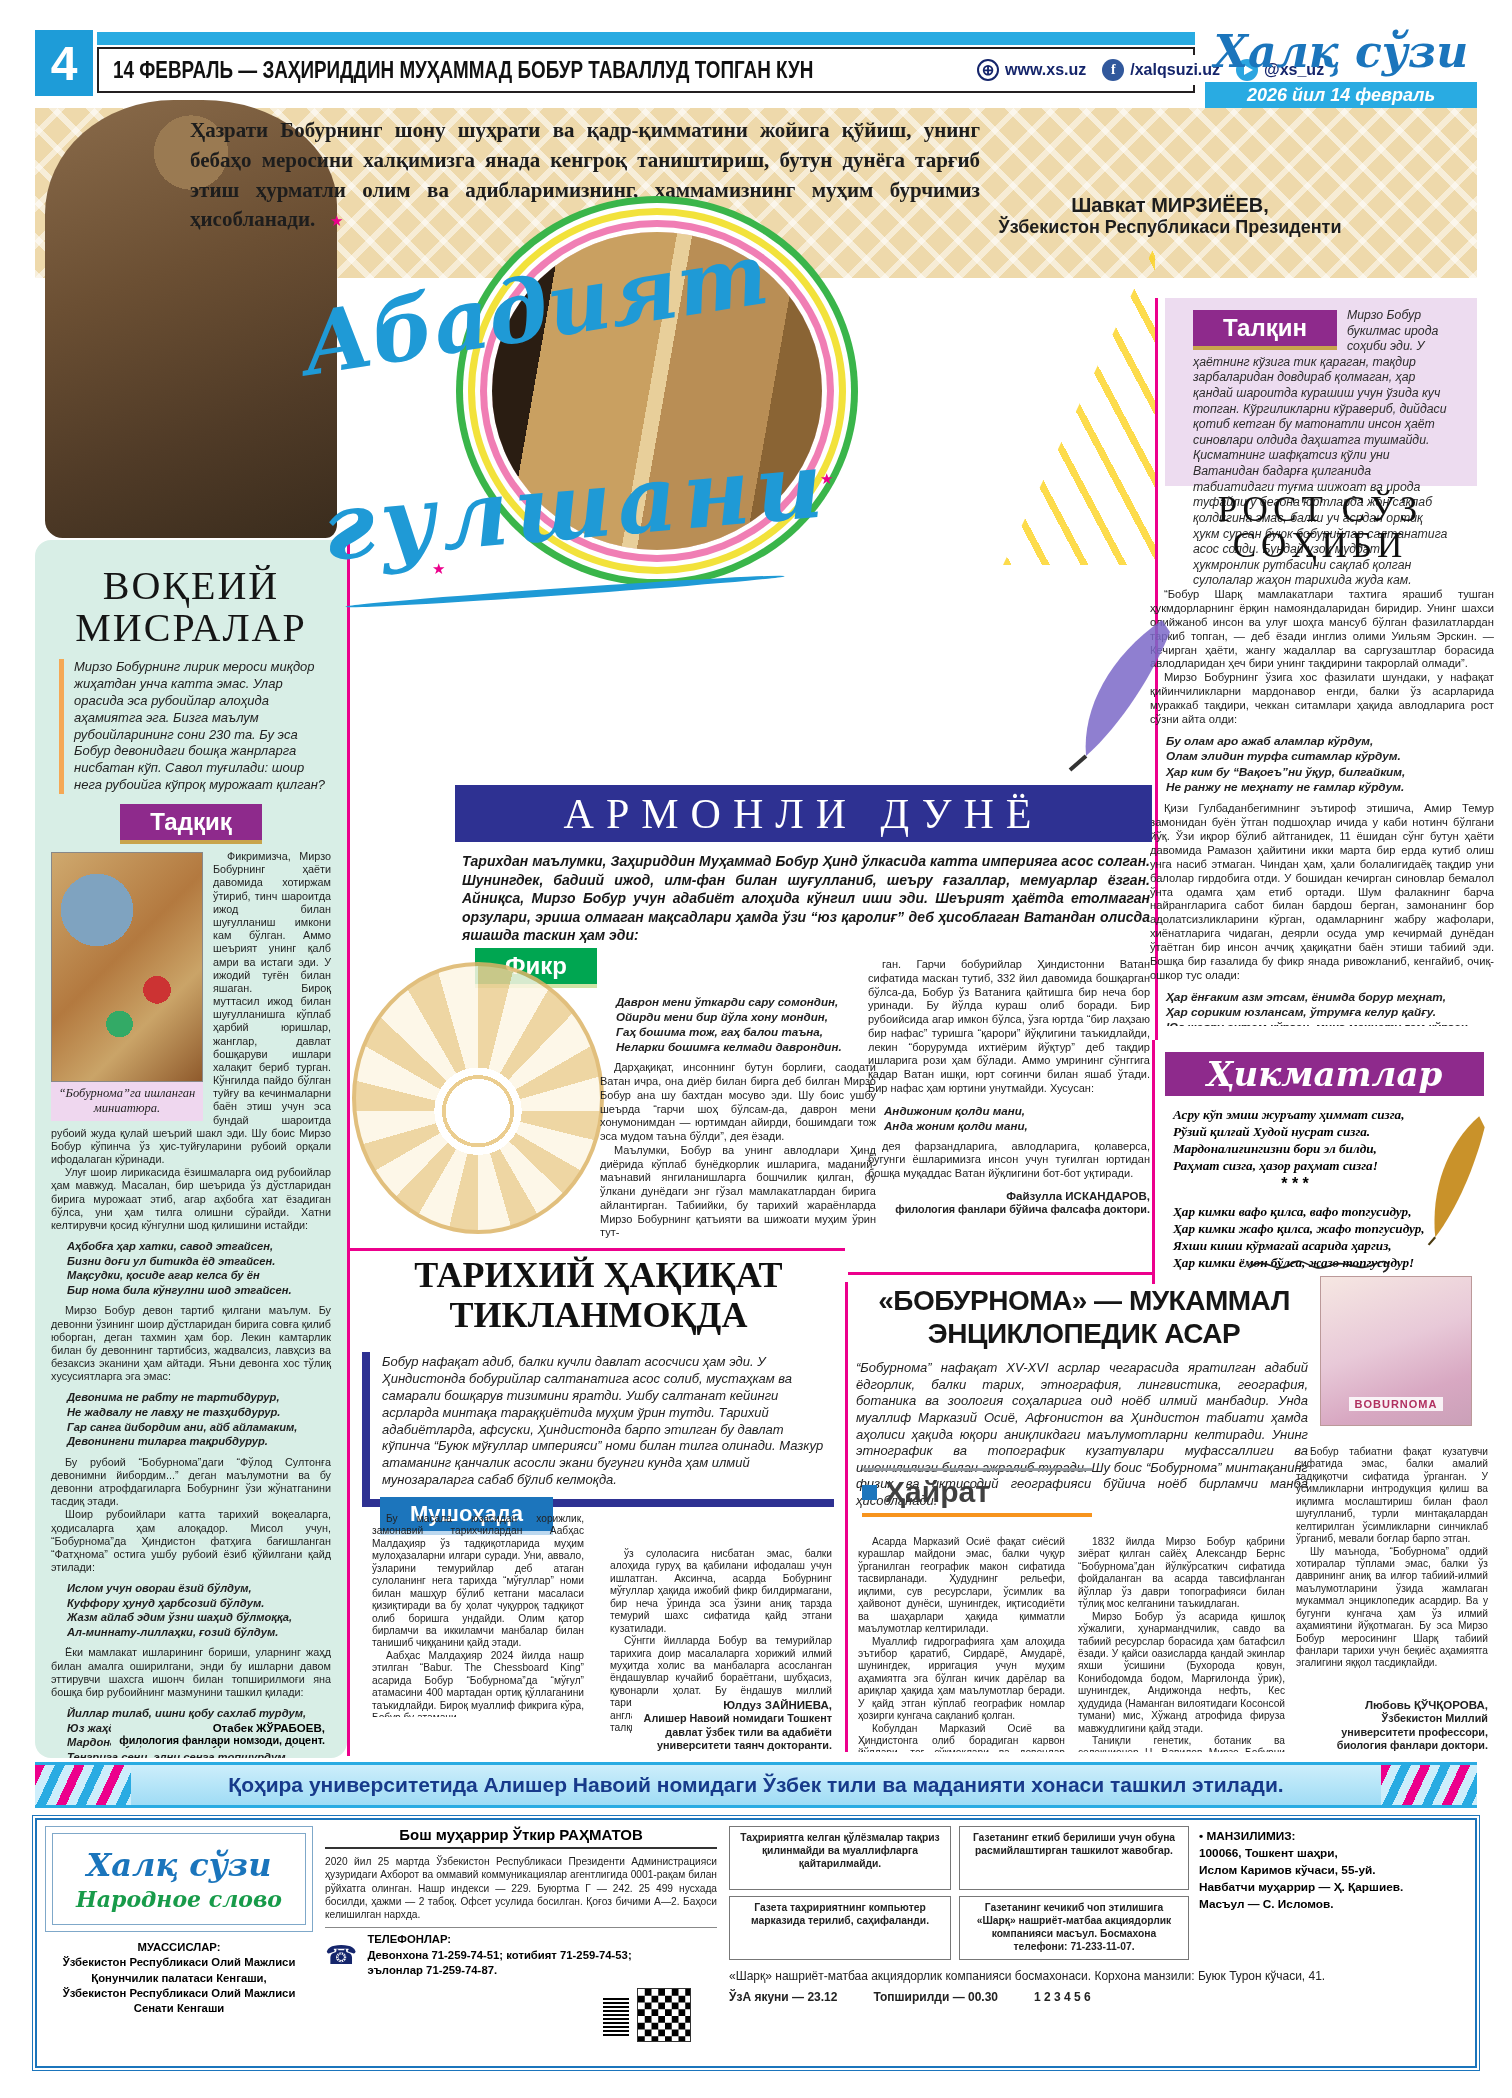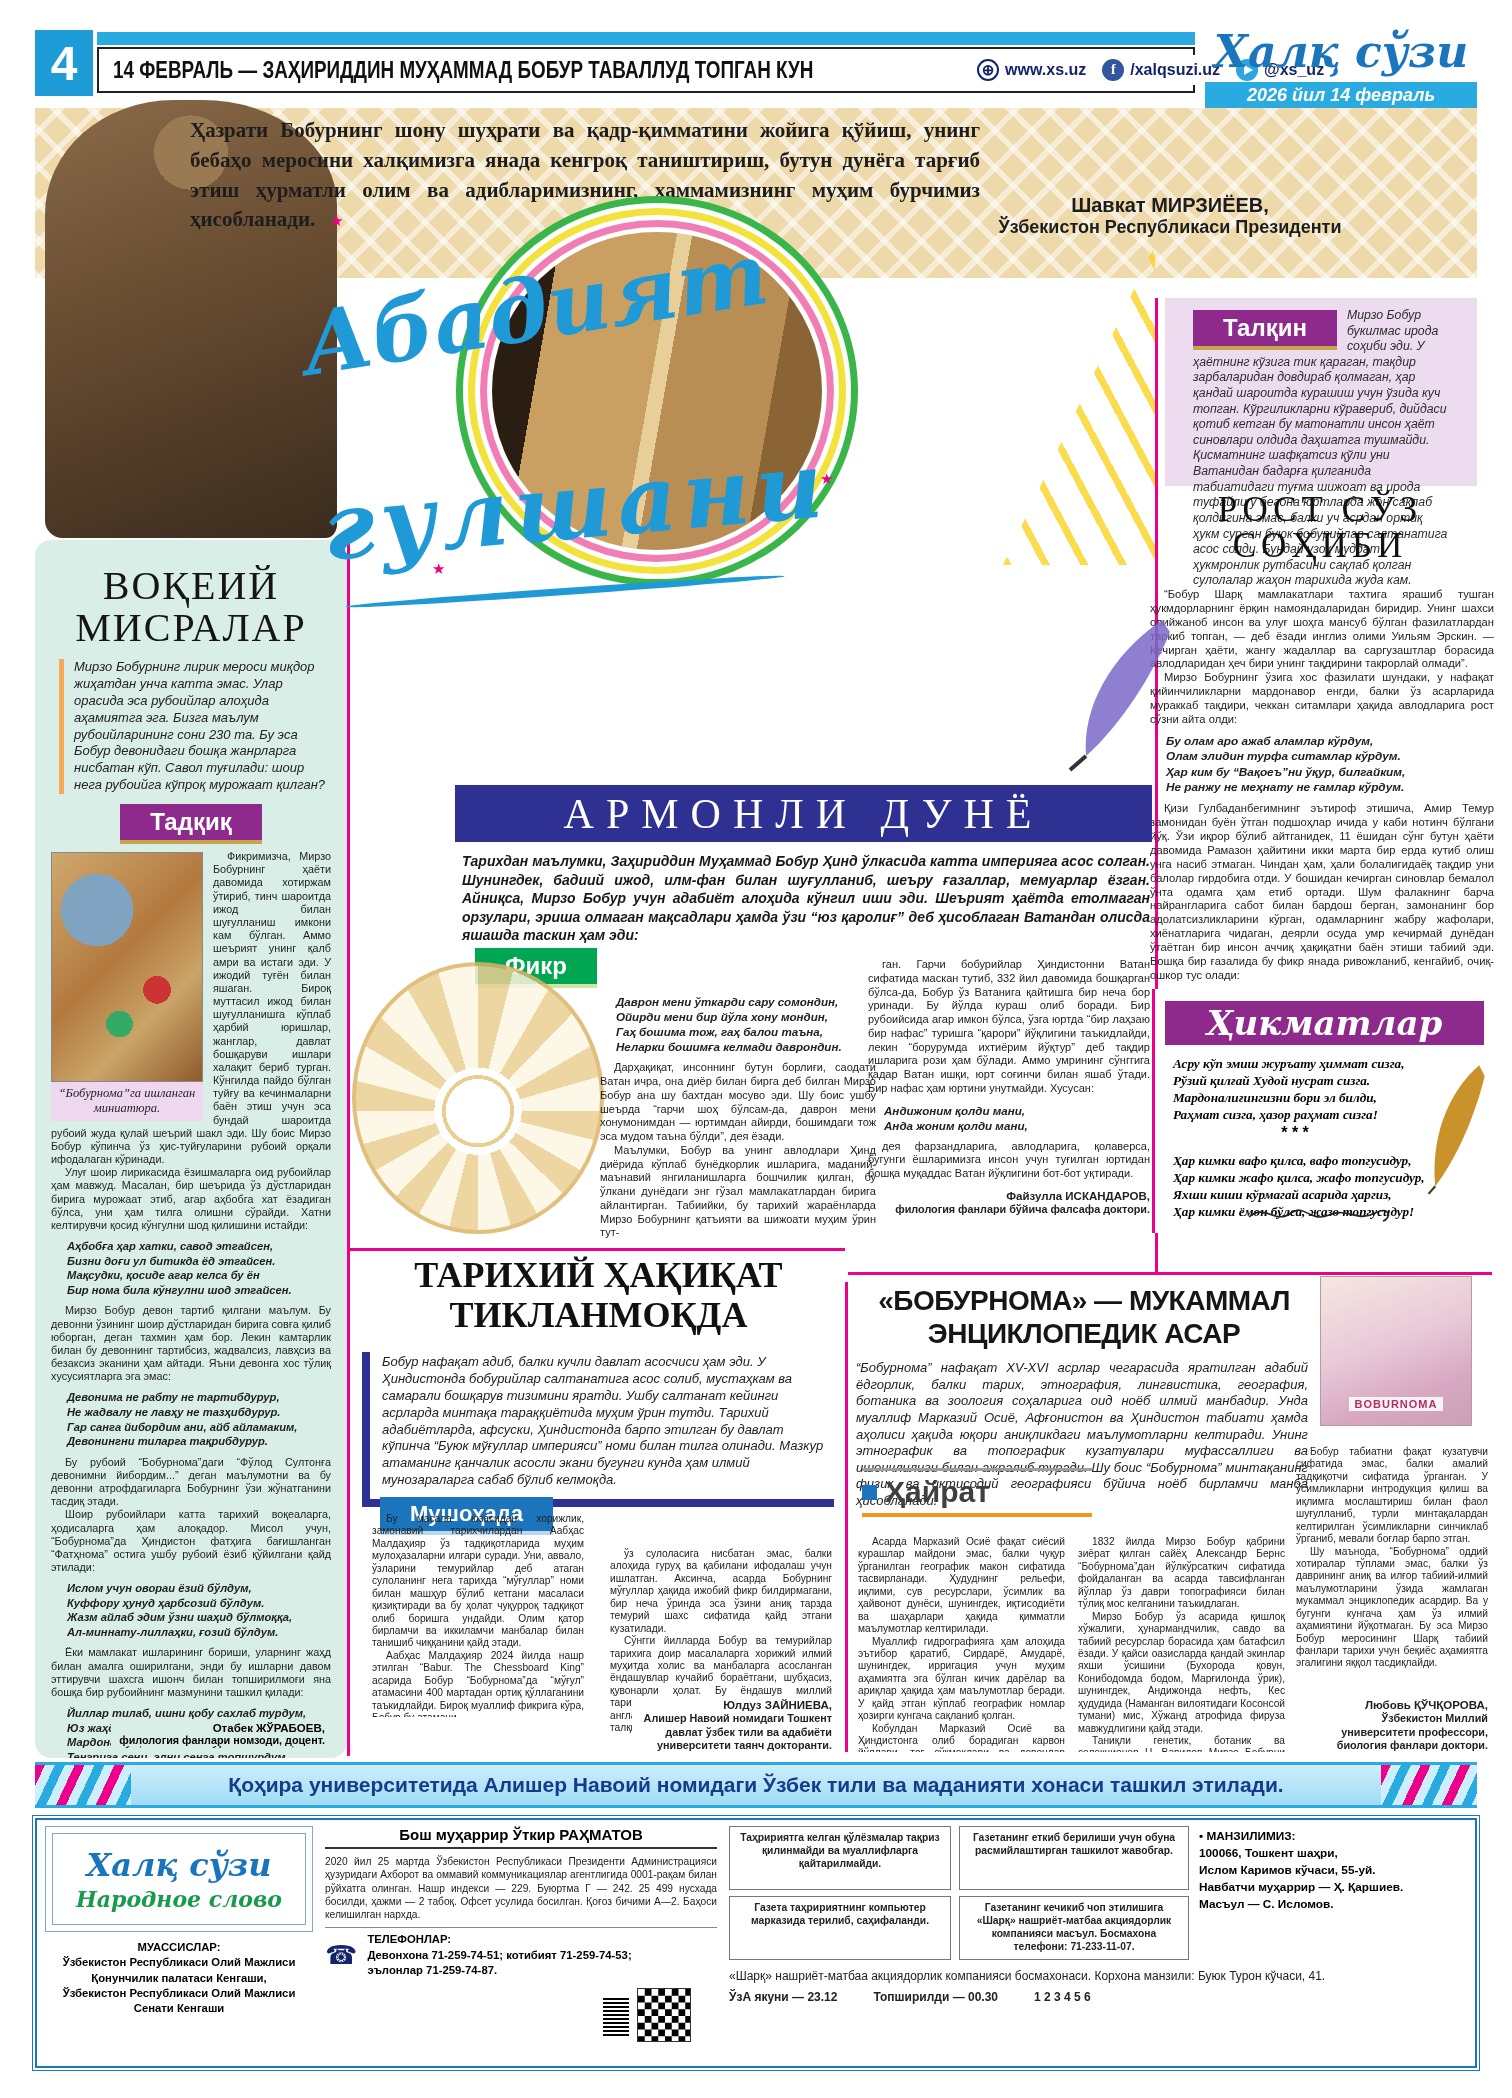--- a/index.html
+++ b/index.html
@@ -70,21 +70,21 @@
   .rost-title { position:absolute; left:1160px; top:492px; width:320px; text-align:center;
                 font-family:"Liberation Serif",serif; font-size:35px; letter-spacing:5px; color:#111; line-height:1.02; }
   .rost-body { position:absolute; left:1150px; top:588px; width:344px; height:438px; overflow:hidden;
                font-size:11.2px; line-height:1.24; text-align:justify; color:#222; }
   .para { text-indent:14px; }
   .verse { font-weight:bold; font-style:italic; margin:7px 0 7px 16px; line-height:1.3; font-size:11.8px; }
   .byline { text-align:right; font-weight:bold; font-size:11.5px; margin-top:8px; }
   .byline .t { font-size:10.8px; }
 
   
-  .hikmatlar { position:absolute; left:1152px; top:989px; width:340px; height:244px; border-left:3px solid #ec008c; background:#fff; }
+  .hikmatlar { position:absolute; left:1152px; top:1040px; width:340px; height:244px; border-left:3px solid #ec008c; background:#fff; }
   .hik-head { margin:12px 8px 0 10px; background:#8e2a8c; color:#fff; text-align:center;
               font-family:"DejaVu Serif",serif; font-style:italic; font-weight:bold; font-size:34px; padding:2px 0; }
   .hik-verse { margin:10px 0 0 18px; font-family:"Liberation Serif",serif; font-weight:bold; font-style:italic; font-size:13.2px; line-height:1.3; }
   .hik-sep { text-align:center; font-weight:bold; width:280px; }
   .feather { position:absolute; right:4px; top:70px; }
   .squiggle { position:absolute; left:90px; bottom:6px; }
 
   
   .mint { position:absolute; left:35px; top:540px; width:312px; height:1218px; background:#d8eee6; border-radius:16px;
           padding:21px 16px; overflow:hidden; }

